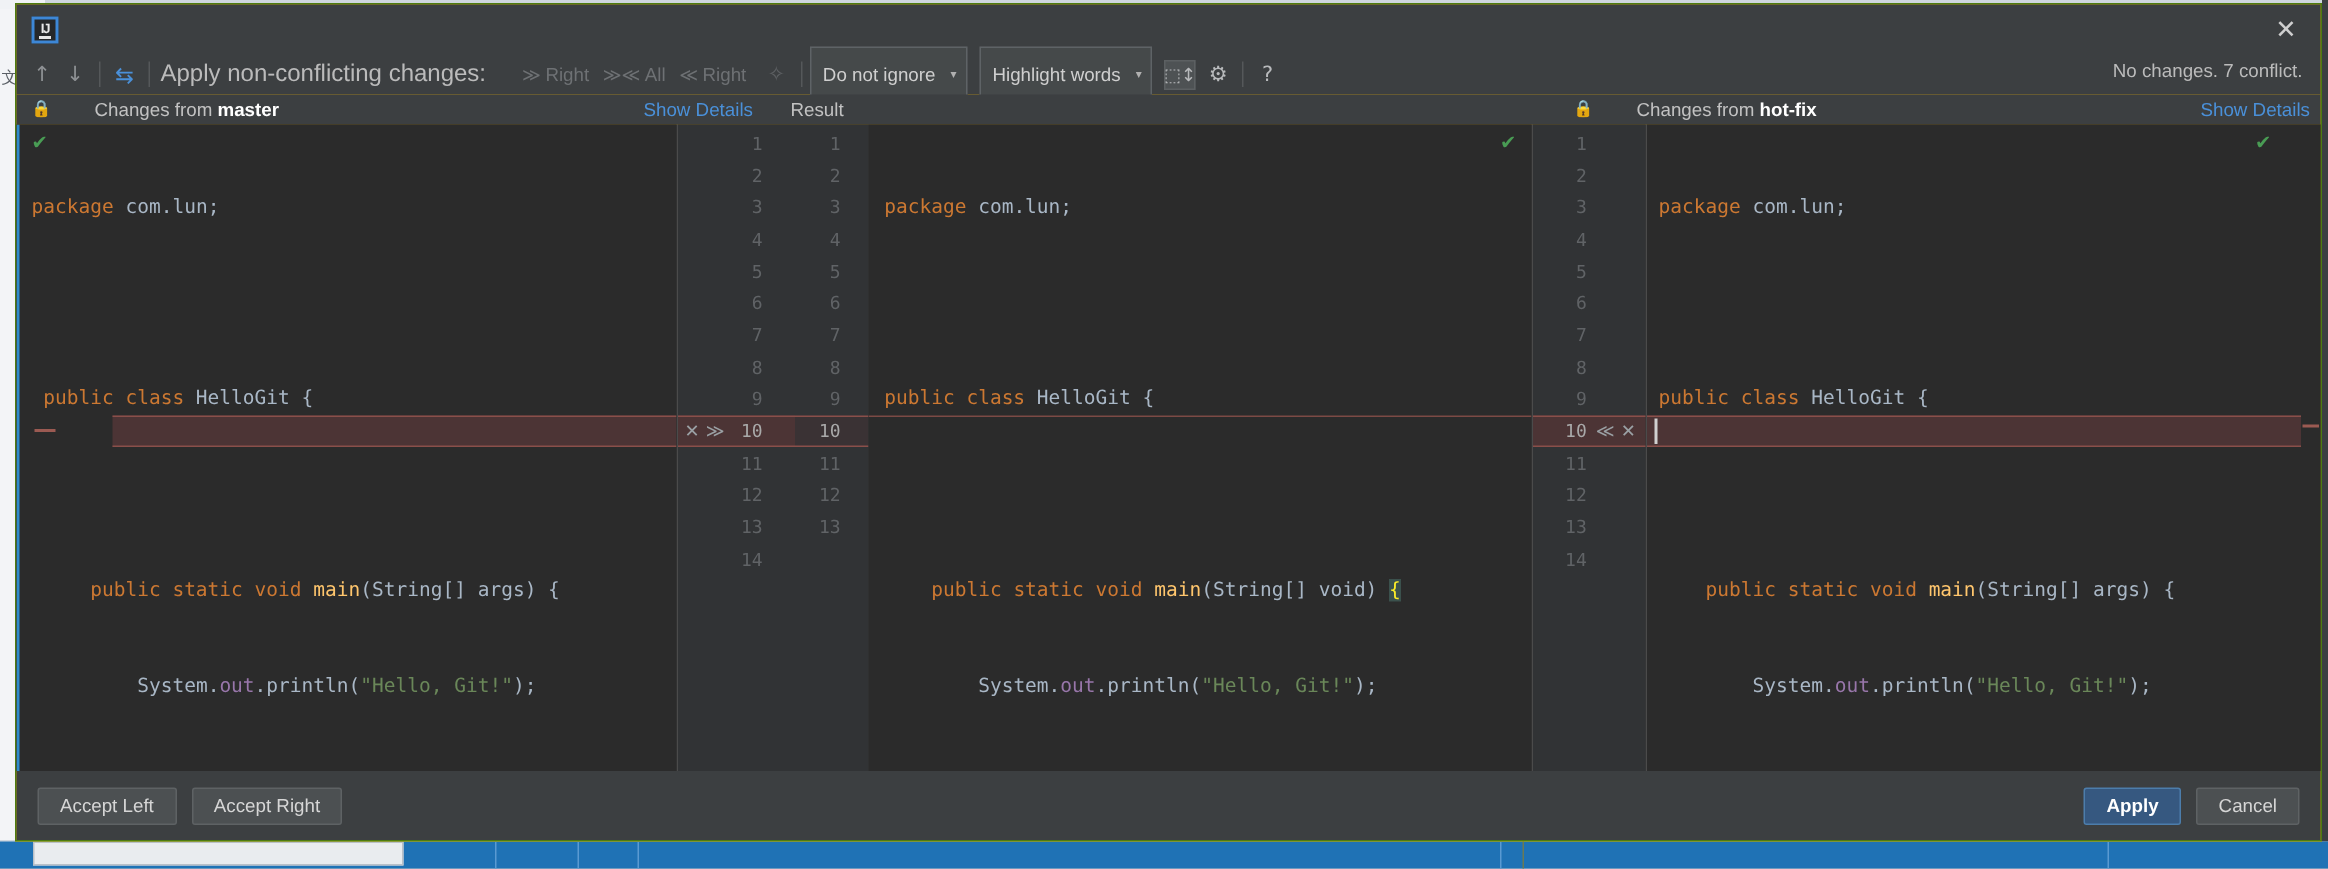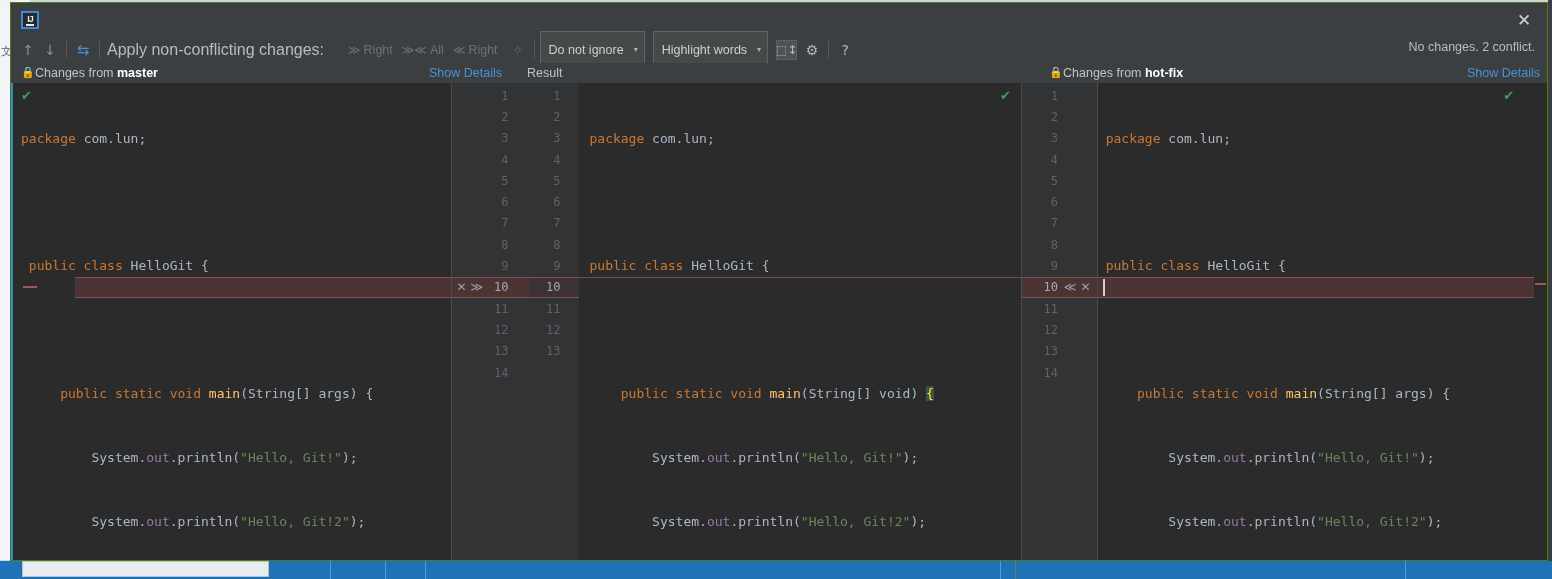--- a/index.html
+++ b/index.html
@@ -136,21 +136,21 @@
     display:flex; align-items:center;
     position:relative;
     font-size:12.5px;
   }
   .sh-seg { position:absolute; display:flex; align-items:center; gap:5px; }
   .lock-ic {
     display:inline-block; width:9px; height:10px; position:relative; top:0px;
     color:#9b9ea1; font-size:11px; line-height:10px;
     font-family:"DejaVu Sans", sans-serif;
   }
-  .sh-text { color:#c2c2c2; }
+  .sh-text { color:#c2c2c2;margin-left:28px; }
   .sh-text b { color:#ffffff; font-weight:bold; }
   .sh-link { color:#4a90d9; cursor:pointer; }
   .sh-result { color:#c2c2c2; }
 
   
   .editors {
     flex: 1 1 auto; display:flex; position:relative;
     background:#2b2b2b; min-height:0;
   }
   .pane { position:relative; background:#2b2b2b; overflow:hidden; }
@@ -308,21 +308,21 @@
       <span class="arr">▾</span>
     </div>
     <div class="combo">
       <span>Highlight words</span>
       <span class="arr">▾</span>
     </div>
     <div class="tb-toggle">⬚↕</div>
     <div class="tb-icon" style="font-size:14px;color:#b8babc">⚙</div>
     <div class="tb-sep"></div>
     <div class="tb-icon" style="color:#b8babc">?</div>
-    <div class="status-right">No changes. 2 conflict.</div>
+    <div class="status-right">No changes. 7 conflict.</div>
   </div>
 
   <div class="subheader">
     <div class="sh-seg" style="left:10px">
       <span class="lock-ic">🔒</span>
       <span class="sh-text"><span>Changes from </span><b>master</b></span>
     </div>
     <div class="sh-seg sh-link" style="left:418px">Show Details</div>
     <div class="sh-seg sh-result" style="left:516px">Result</div>
     <div class="sh-seg" style="left:1038px">
@@ -523,14 +523,22 @@
         
         
       </div>
     </div>
 
     <div class="overview">
       <div class="ov-mark" style="top:200px"></div>
     </div>
   </div>
 
+  <div class="bottombar">
+    <div class="btn">Accept Left</div>
+    <div class="btn">Accept Right</div>
+    <div class="right-btns">
+      <div class="btn btn-primary">Apply</div>
+      <div class="btn" style="margin-right:0">Cancel</div>
+    </div>
+  </div>
 
 </div>
 
 </body></html>

